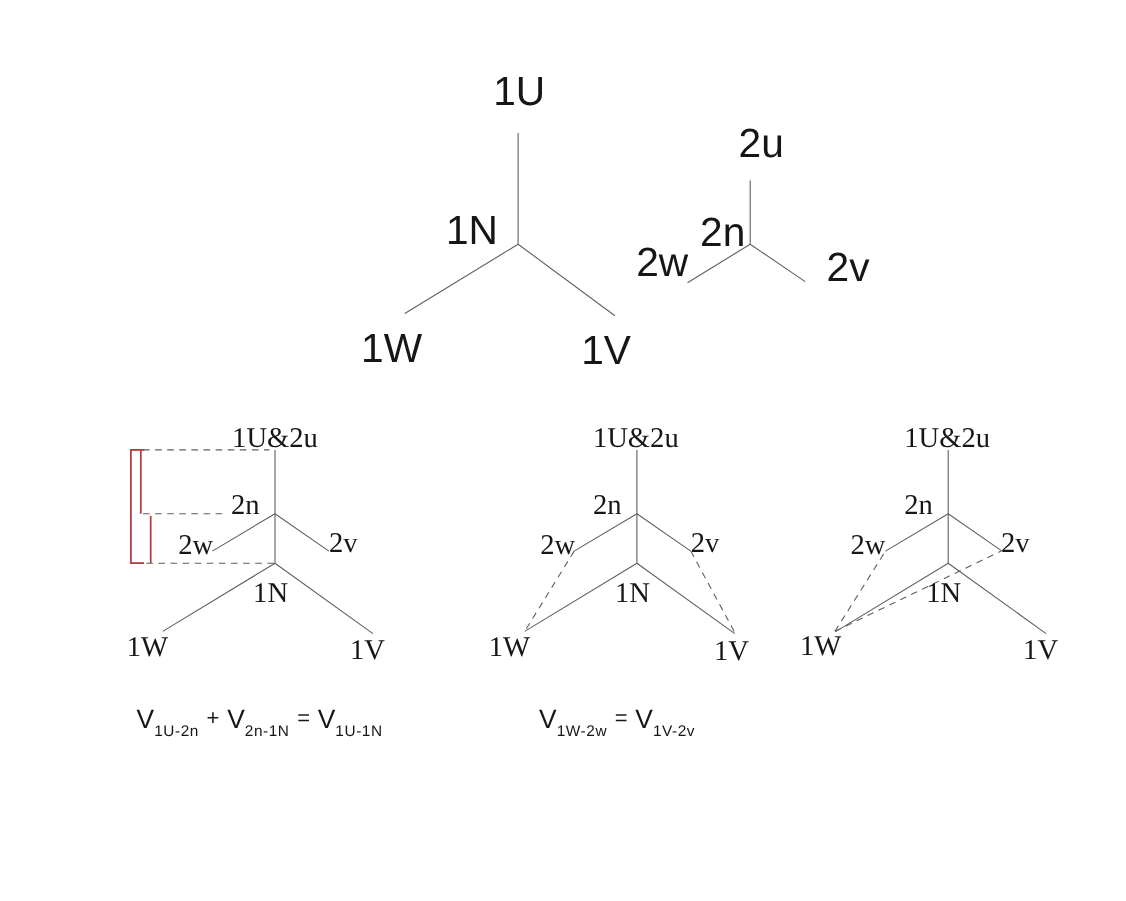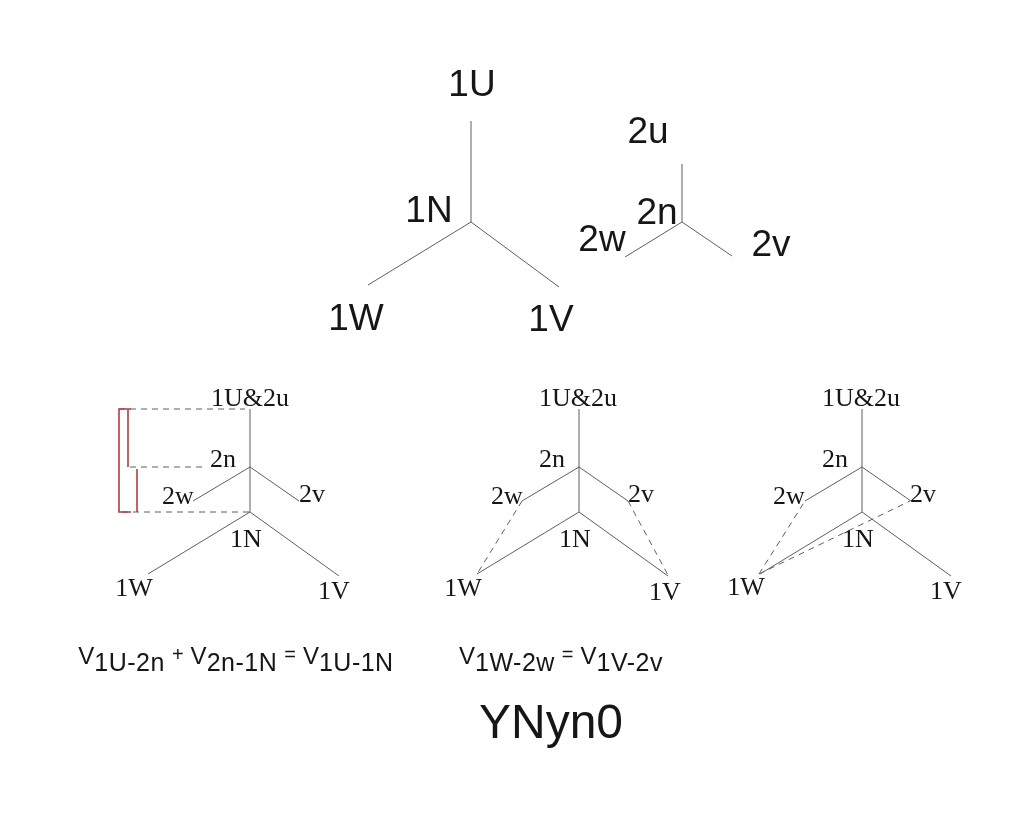--- a/index.html
+++ b/index.html
@@ -19,21 +19,21 @@
     position:absolute; transform:translate(-50%,-50%);
     white-space:nowrap; color:var(--text); line-height:1;
   }
   .lbl.big { font-size:37px; }
   .lbl.med { font-size:26px;font-family:Liberation Serif, serif; }
   .formula {
     position:absolute; transform:translate(-50%,-50%);
     white-space:nowrap; font-size:24px; color:var(--text); line-height:1;
   }
   .formula .vb  { font-size:24px; }
-  .formula .sub { font-size:25px; position:relative; top:7px; letter-spacing:0.5px; }
+  .formula .sub { font-size:14px; position:relative; top:7px; letter-spacing:0.5px; }
   .formula .op  { font-size:20px; margin:0 7px; position:relative; top:-3px; }
   .title {
     position:absolute; transform:translate(-50%,-50%);
     font-size:48px; white-space:nowrap; color:var(--text); line-height:1;
   }
 </style>
 </head>
 <body>
 
 <div class="page">
@@ -89,21 +89,21 @@
       <line class="dash" x1="-103" y1="165" x2="-57" y2="92"></line>
       <line class="dash" x1="-103" y1="165" x2="48" y2="92"></line>
     </g>
   </svg>
 
   <div class="lbl big" style="left:472px; top:83px">1U</div>
   <div class="lbl big" style="left:429px; top:209px">1N</div>
   <div class="lbl big" style="left:356px; top:317px">1W</div>
   <div class="lbl big" style="left:551px; top:318px">1V</div>
 
-  <div class="lbl big" style="left:648px; top:130px">2u</div>
+  <div class="lbl big" style="left:692px; top:130px">2u</div>
   <div class="lbl big" style="left:657px; top:211px">2n</div>
   <div class="lbl big" style="left:602px; top:238px">2w</div>
   <div class="lbl big" style="left:771px; top:243px">2v</div>
 
   <div class="lbl med" style="left:250px; top:398px">1U&amp;2u</div>
   <div class="lbl med" style="left:223px; top:459px">2n</div>
   <div class="lbl med" style="left:178px; top:496px">2w</div>
   <div class="lbl med" style="left:312px; top:494px">2v</div>
   <div class="lbl med" style="left:246px; top:539px">1N</div>
   <div class="lbl med" style="left:134px; top:588px">1W</div>
@@ -121,15 +121,14 @@
   <div class="lbl med" style="left:835px; top:459px">2n</div>
   <div class="lbl med" style="left:789px; top:496px">2w</div>
   <div class="lbl med" style="left:923px; top:494px">2v</div>
   <div class="lbl med" style="left:858px; top:539px">1N</div>
   <div class="lbl med" style="left:746px; top:587px">1W</div>
   <div class="lbl med" style="left:946px; top:591px">1V</div>
 
   <div class="formula" style="left:236px; top:655px"><span class="vb">V</span><span class="sub">1U-2n</span><span class="op">+</span><span class="vb">V</span><span class="sub">2n-1N</span><span class="op">=</span><span class="vb">V</span><span class="sub">1U-1N</span></div>
   <div class="formula" style="left:561px; top:655px"><span class="vb">V</span><span class="sub">1W-2w</span><span class="op">=</span><span class="vb">V</span><span class="sub">1V-2v</span></div>
 
-  <div class="title" style="left:551px; top:722px">YNyn0</div>
 
 </div>
 
 </body></html>

